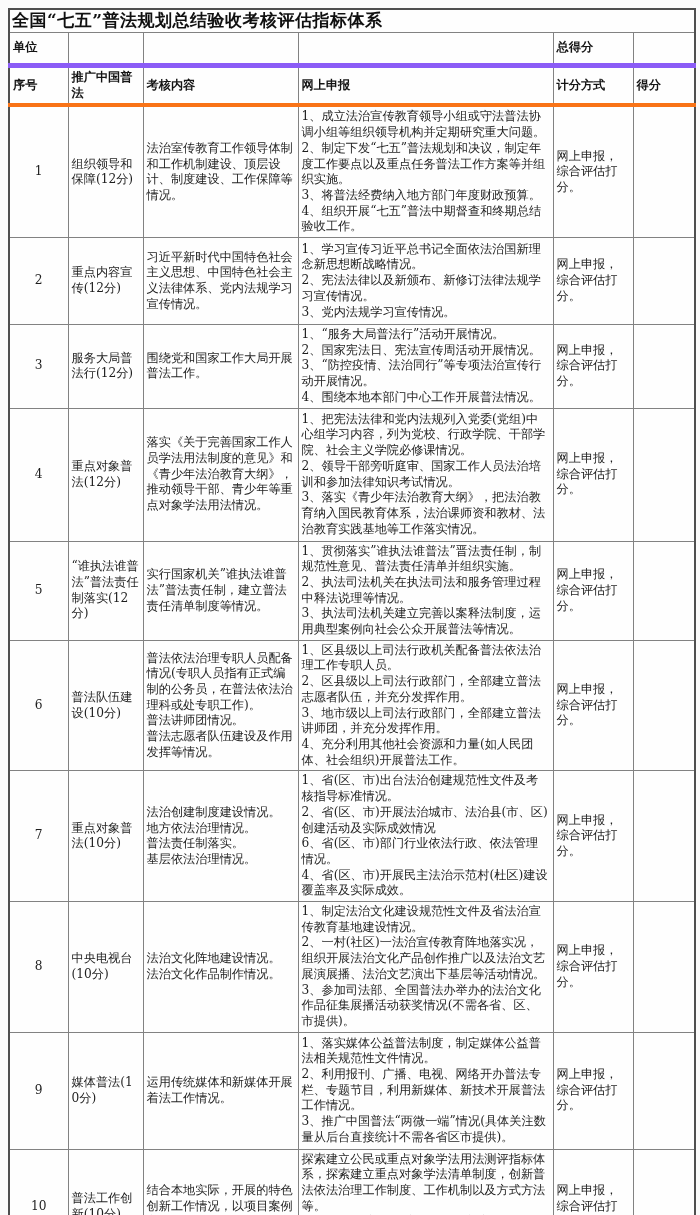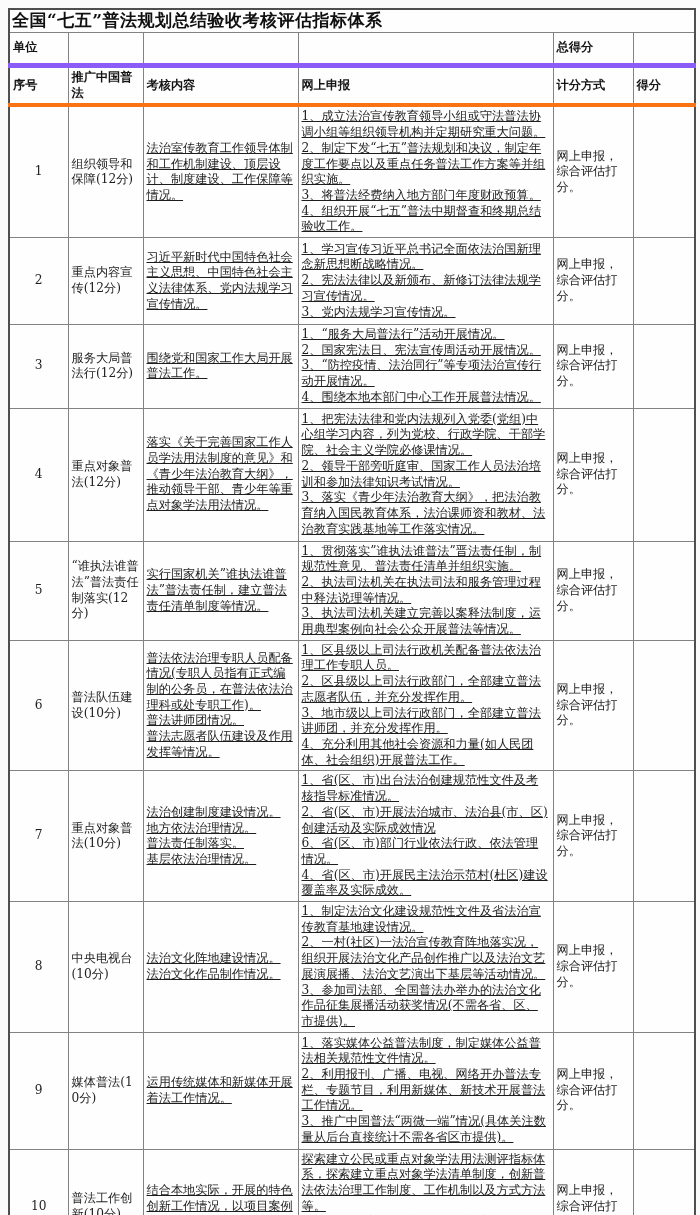--- a/index.html
+++ b/index.html
@@ -35,21 +35,21 @@
     font-size:17px;font-weight:bold;text-align:left;
     height:20px;padding:1px 2px;color:#101010;letter-spacing:.5px;
   }
   tr.meta-row td, tr.head-row td{
     font-weight:bold;height:26px;color:#141414;
   }
   tr.meta-row td{border-bottom:5px solid #8b5cf6;}
   tr.head-row td{border-bottom:4px solid #f97316;}
 
   td.c-index{text-align:center;}
-  td.pre{white-space:pre-line;text-decoration:underline;}
+  td.pre{white-space:pre-line;}
 
   tr.r1{height:125px} tr.r2{height:87px} tr.r3{height:77px}
   tr.r4{height:133px} tr.r5{height:95px} tr.r6{height:128px}
   tr.r7{height:127px} tr.r8{height:123px} tr.r9{height:117px}
   tr.r10{height:106px}
 </style>
 </head>
 <body>
 
 <table class="sheet">

